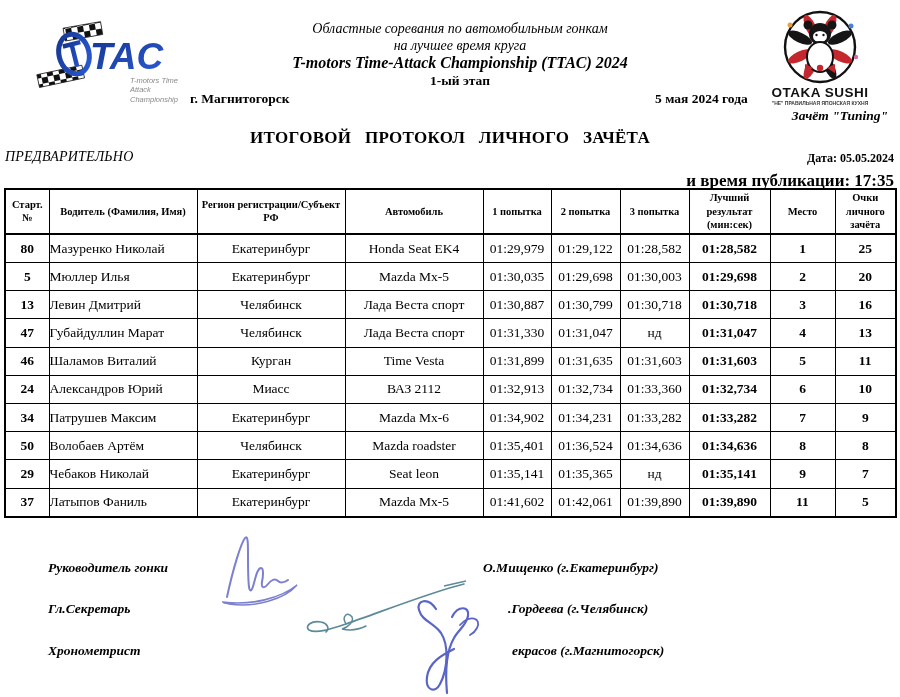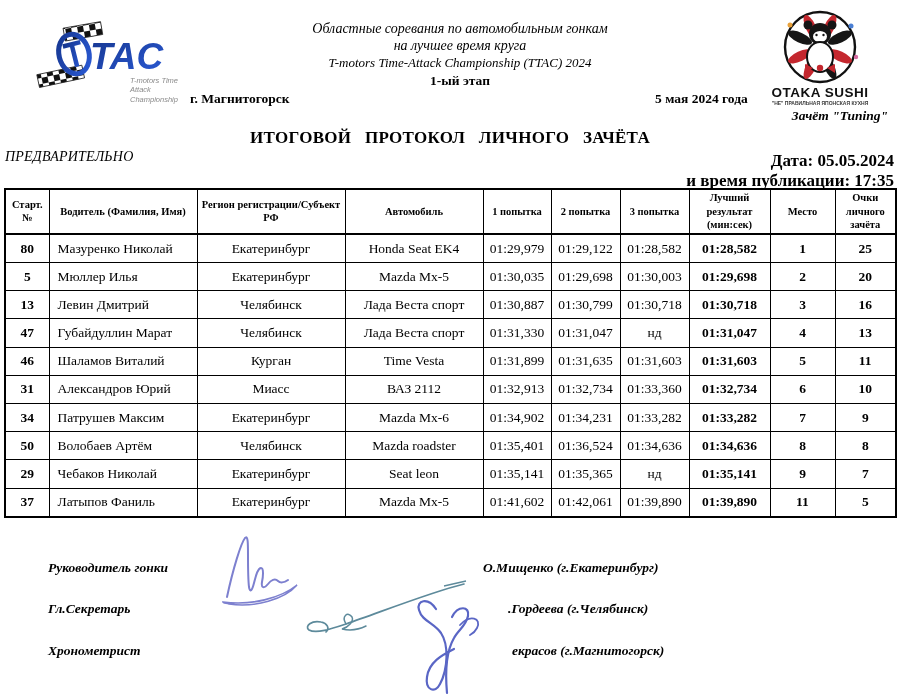--- a/index.html
+++ b/index.html
@@ -5,43 +5,43 @@
   html,body{margin:0;padding:0;background:#fff;}
   .page{position:relative;width:900px;height:697px;background:#fff;overflow:hidden;
         font-family:"Liberation Serif","DejaVu Serif",serif;color:#000;}
 
   
   .ttac-logo{position:absolute;left:36px;top:20px;width:160px;height:86px;}
   .ttac-sub{position:absolute;left:58px;top:56px;font-family:"Liberation Sans",sans-serif;
             font-style:italic;font-size:7.5px;line-height:1.25;color:#8a8a8a;white-space:pre-line;margin-left:36px;}
   .center-head{position:absolute;left:170px;top:20px;width:580px;text-align:center;}
   .ch-line1,.ch-line2{font-style:italic;font-size:14px;line-height:17px;}
-  .ch-line3{font-style:italic;font-weight:normal;font-size:13px;line-height:18px;}
+  .ch-line3{font-style:italic;font-weight:bold;font-size:16px;line-height:18px;}
   .ch-line4{font-weight:bold;font-size:13.5px;line-height:17px;}
   .city{position:absolute;left:190px;top:91px;font-weight:bold;font-size:13.5px;}
   .evdate{position:absolute;left:615px;top:91px;font-weight:bold;font-size:13.5px;margin-left:40px;}
 
   .otaka{position:absolute;left:752px;top:5px;width:136px;height:102px;}
   .class-label{position:absolute;right:12px;top:108px;font-weight:bold;font-style:italic;font-size:13.5px;}
 
   .title{position:absolute;left:0;top:128px;width:100%;text-align:center;
          font-weight:bold;font-size:17px;word-spacing:9px;letter-spacing:.3px;}
   .status{position:absolute;left:5px;top:149px;font-style:italic;font-size:14px;letter-spacing:.2px;}
-  .doc-date{position:absolute;right:6px;top:151px;font-weight:bold;font-size:17px;}
+  .doc-date{position:absolute;right:6px;top:151px;font-weight:bold;font-size:12px;}
   .pub-time{position:absolute;right:6px;top:171px;font-weight:bold;font-size:17px;}
 
   
   table.results{position:absolute;left:4px;top:188px;width:891px;border-collapse:collapse;
                 table-layout:fixed;border:2px solid #000;}
   .results th,.results td{border:1px solid #000;overflow:hidden;}
   .results thead th{font-weight:bold;font-size:10.5px;line-height:1.3;height:34px;
                     text-align:center;vertical-align:middle;white-space:pre-line;border-bottom:2px solid #000;}
   .results tbody td{font-size:13.5px;height:25.2px;text-align:center;vertical-align:middle;}
   .results tbody td:nth-child(1){font-weight:bold;}
-  .results tbody td:nth-child(2){text-align:left;padding-left:8px;}
+  .results tbody td:nth-child(2){text-align:left;padding-left:0;}
   .results tbody td:nth-child(8),
   .results tbody td:nth-child(9),
   .results tbody td:nth-child(10){font-weight:bold;}
 
   
   .official-role{position:absolute;left:48px;font-weight:bold;font-style:italic;font-size:13.5px;}
   .official-name{position:absolute;font-weight:bold;font-style:italic;font-size:13.5px;}
   .role-1{top:560px;} .name-1{left:483px;top:560px;}
   .role-2{top:601px;} .name-2{left:508px;top:601px;}
   .role-3{top:643px;} .name-3{left:512px;top:643px;}
@@ -235,21 +235,21 @@
         <td>Курган</td>
         <td>Time Vesta</td>
         <td>01:31,899</td>
         <td>01:31,635</td>
         <td>01:31,603</td>
         <td>01:31,603</td>
         <td>5</td>
         <td>11</td>
       </tr>
       <tr>
-        <td>31</td>
+        <td>24</td>
         <td>Александров Юрий</td>
         <td>Миасс</td>
         <td>ВАЗ 2112</td>
         <td>01:32,913</td>
         <td>01:32,734</td>
         <td>01:33,360</td>
         <td>01:32,734</td>
         <td>6</td>
         <td>10</td>
       </tr>

